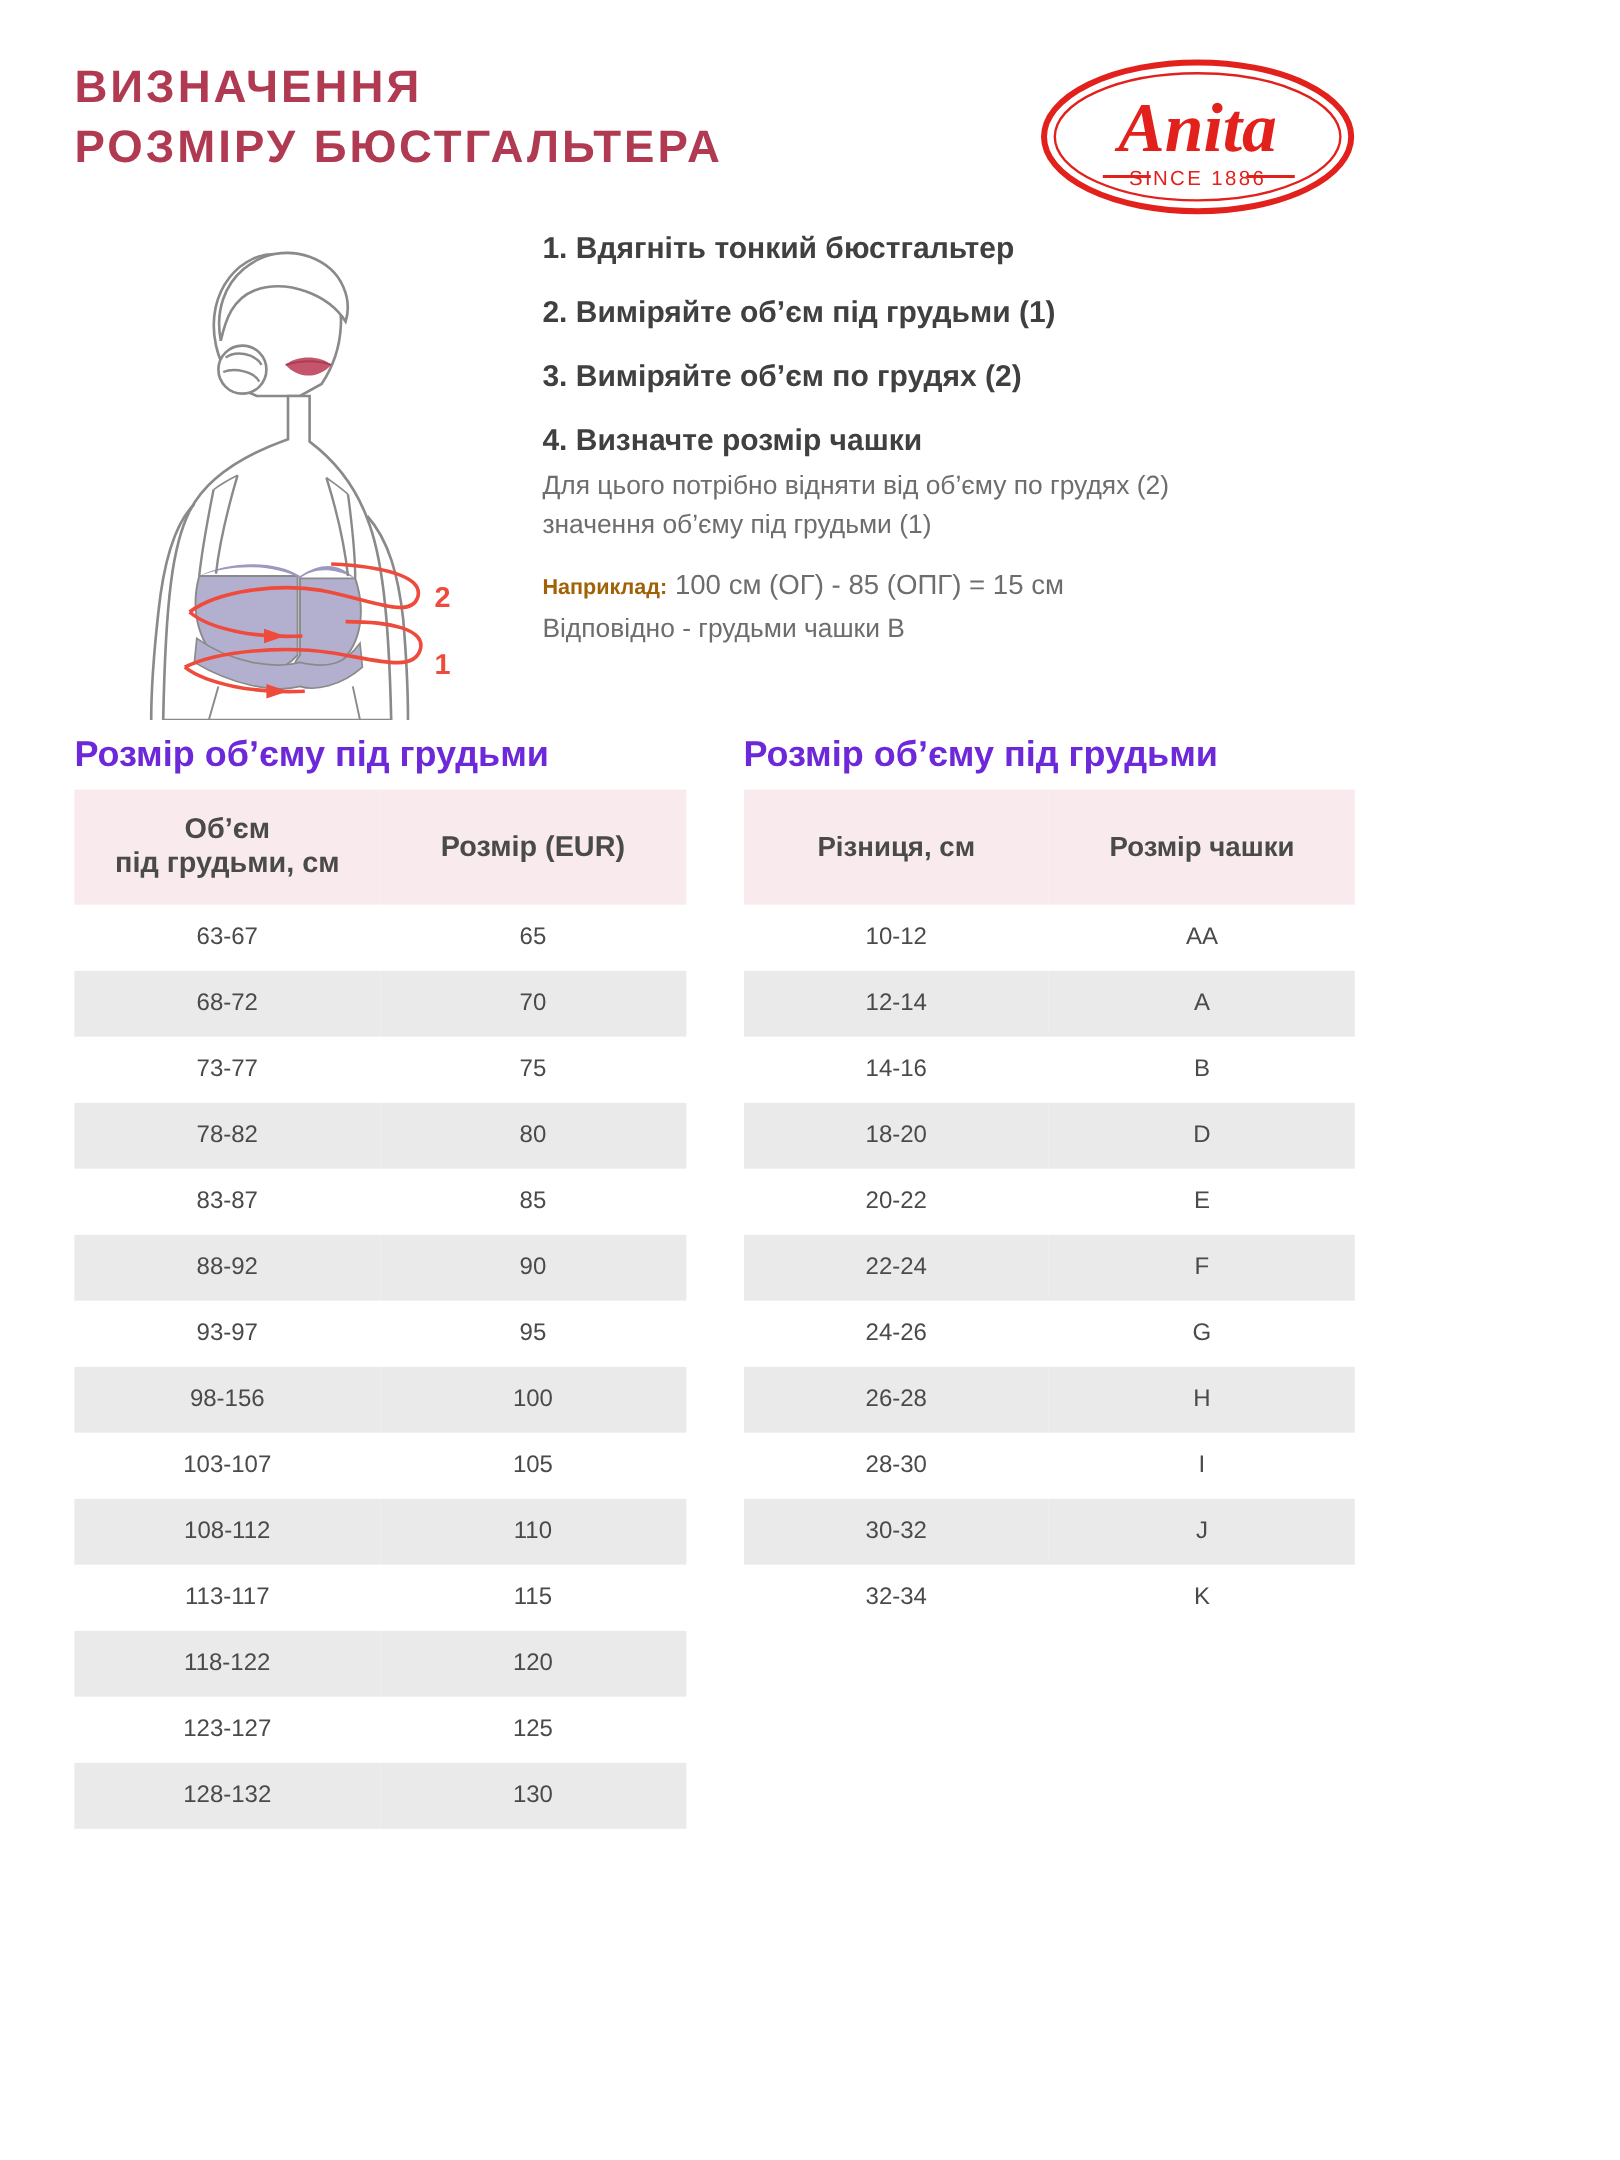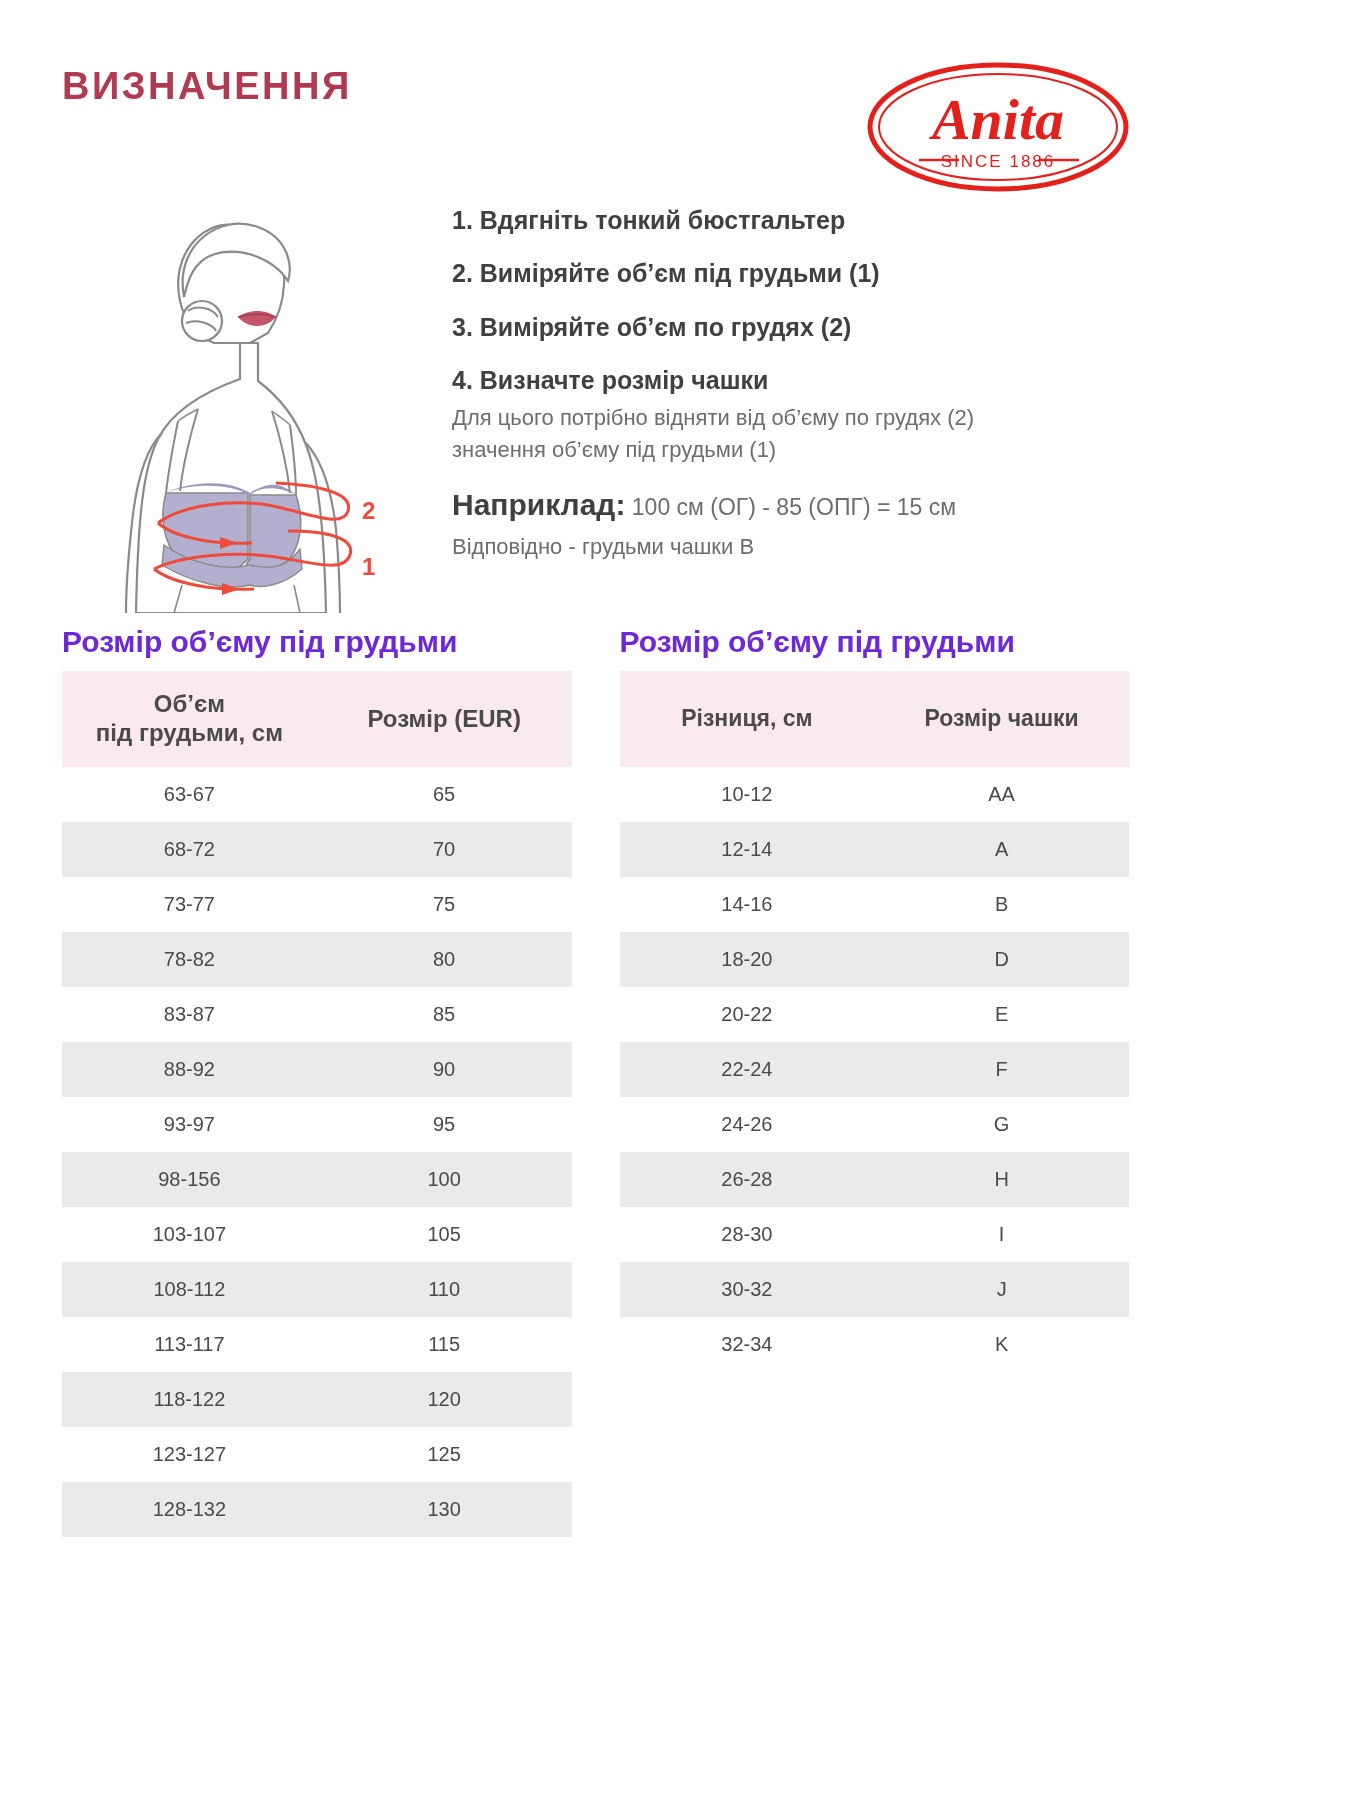--- a/index.html
+++ b/index.html
@@ -11,21 +11,21 @@
     font-family: "Liberation Sans", sans-serif;
     color: #3c3c3c;
     position: relative;
     overflow: hidden;
   }
 
   .page {
     position: relative;
     width: 1191px;
     height: 1800px;
-    padding: 13px 62px;
+    padding: 0 62px;
   }
 
   
   .header {
     position: relative;
     height: 170px;
     padding-top: 48px;
   }
   .main-title {
     font-size: 38px;
@@ -75,21 +75,21 @@
     font-size: 22px;
     color: #6d6d6d;
     line-height: 1.45;
     margin-bottom: 18px;
   }
   .example {
     font-size: 23px;
     color: #6d6d6d;
     line-height: 1.4;
   }
-  .example b { color: #404040; font-size: 30px; }
+  .example b { color: #a16207; font-size: 18px; }
   .example-sub {
     font-size: 22px;
     color: #6d6d6d;
     margin-top: 6px;
   }
 
   
   .tables {
     display: flex;
     gap: 48px;
@@ -129,20 +129,21 @@
   tbody tr:nth-child(even) { background: #eaeaea; }
 </style>
 </head>
 <body>
 
 <div class="page">
 
   <div class="header">
     <div class="main-title">
       <div>ВИЗНАЧЕННЯ</div>
+      <div>РОЗМІРУ БЮСТГАЛЬТЕРА</div>
     </div>
 
     <div class="logo">
       <svg viewBox="0 0 262 132" width="262" height="132" aria-hidden="true">
         <ellipse cx="131" cy="66" rx="128" ry="62" fill="none" stroke="#e2211c" stroke-width="5"></ellipse>
         <ellipse cx="131" cy="66" rx="119" ry="53" fill="none" stroke="#e2211c" stroke-width="2"></ellipse>
         <text x="131" y="78" text-anchor="middle" font-family="Liberation Serif, serif" font-size="58" font-style="italic" font-weight="bold" fill="#e2211c">Anita</text>
         <line x1="52" y1="99" x2="92" y2="99" stroke="#e2211c" stroke-width="2.5"></line>
         <line x1="172" y1="99" x2="212" y2="99" stroke="#e2211c" stroke-width="2.5"></line>
         <text x="131" y="106" text-anchor="middle" font-family="Liberation Sans, sans-serif" font-size="17" letter-spacing="2" fill="#e2211c">SINCE 1886</text>

